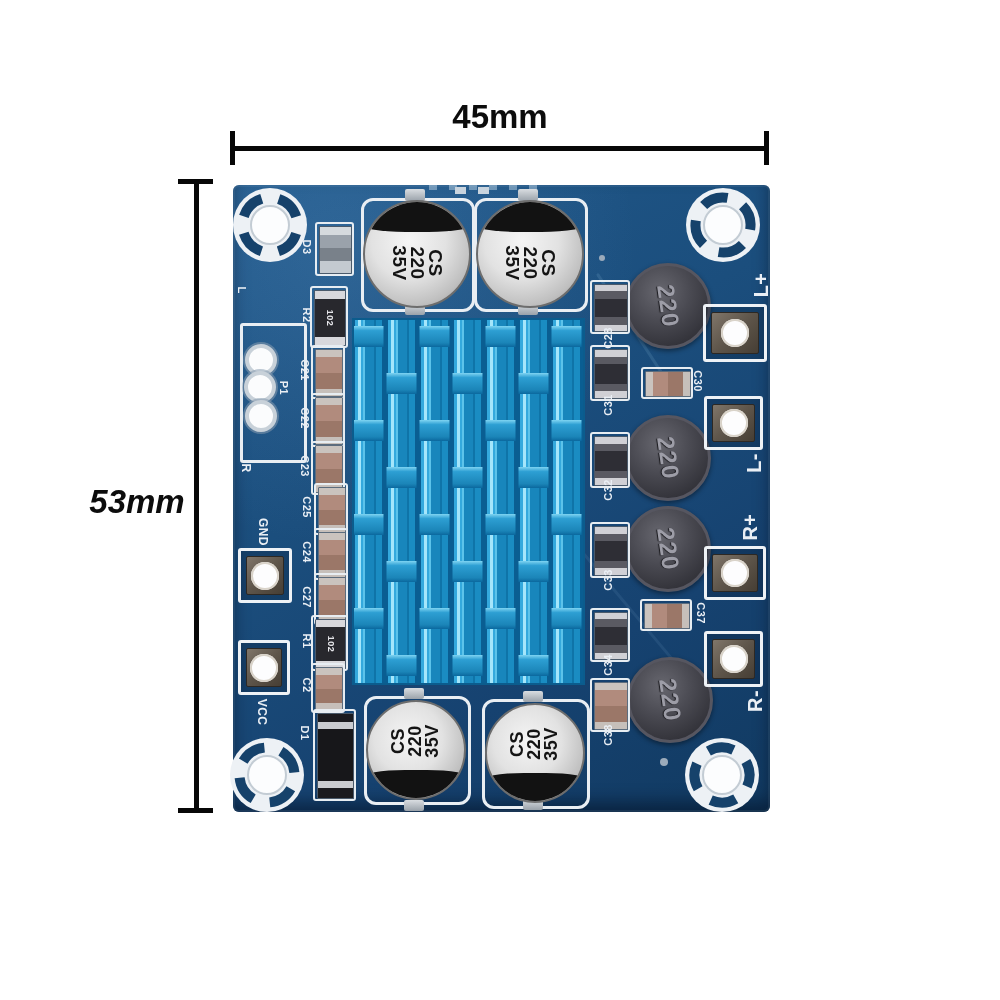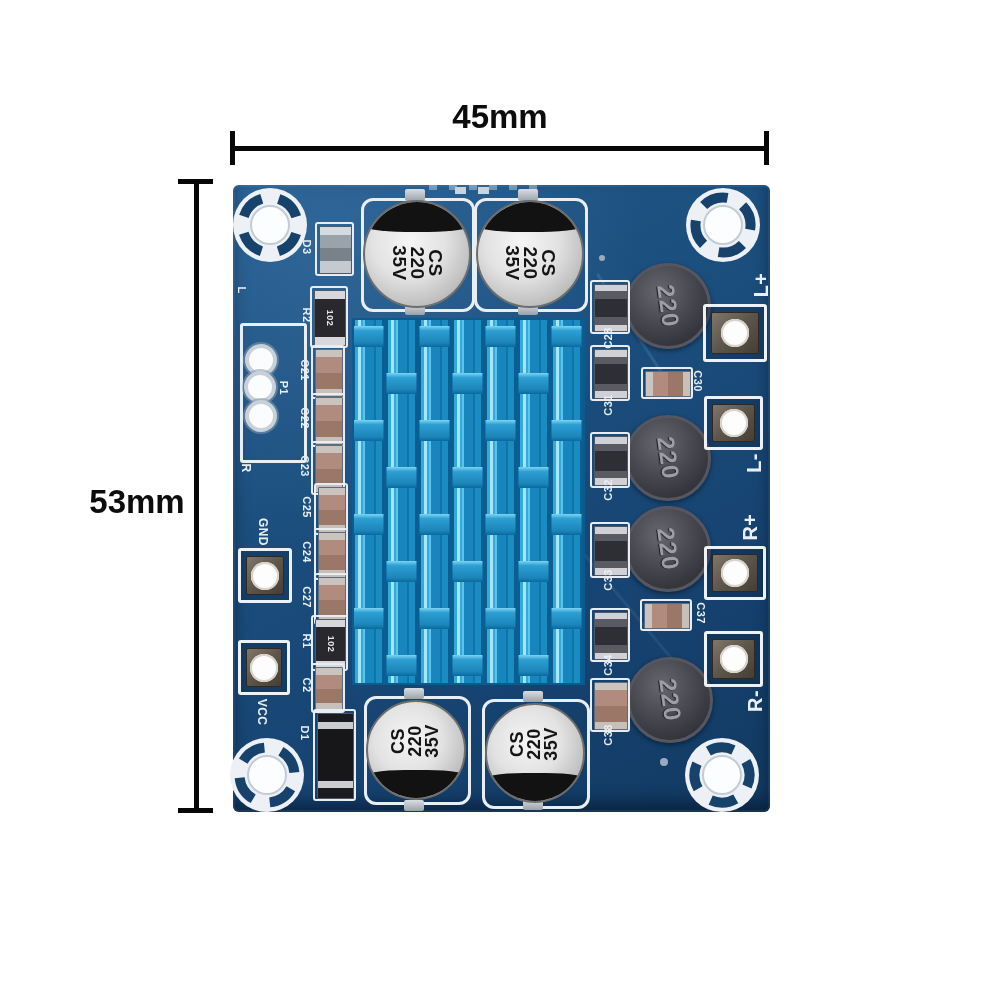--- a/index.html
+++ b/index.html
@@ -70,21 +70,21 @@
 </head>
 <body>
 
 <div class="stage">
 
   <div class="dtext" style="left:500px;top:117px;">45mm</div>
   <div class="dline" style="left:233px;top:146px;width:534px;height:5px;"></div>
   <div class="dline" style="left:230px;top:131px;width:5px;height:34px;"></div>
   <div class="dline" style="left:764px;top:131px;width:5px;height:34px;"></div>
 
-  <div class="dtext" style="left:137px;top:502px;">53mm</div>
+  <div class="dtext" style="left:137px;top:502px;font-style:italic;">53mm</div>
   <div class="dline" style="left:194px;top:181px;width:5px;height:631px;"></div>
   <div class="dline" style="left:178px;top:179px;width:35px;height:5px;"></div>
   <div class="dline" style="left:178px;top:808px;width:35px;height:5px;"></div>
 
   <div class="board">
     <div class="sheen"></div>
     <div class="trace" style="left:330px;top:150px;width:150px;transform:rotate(57deg);"></div>
     <div class="trace" style="left:300px;top:420px;width:190px;opacity:.7;transform:rotate(50deg);"></div>
 
     <div class="tick" style="left:196px;top:0;width:8px;height:5px;"></div>

